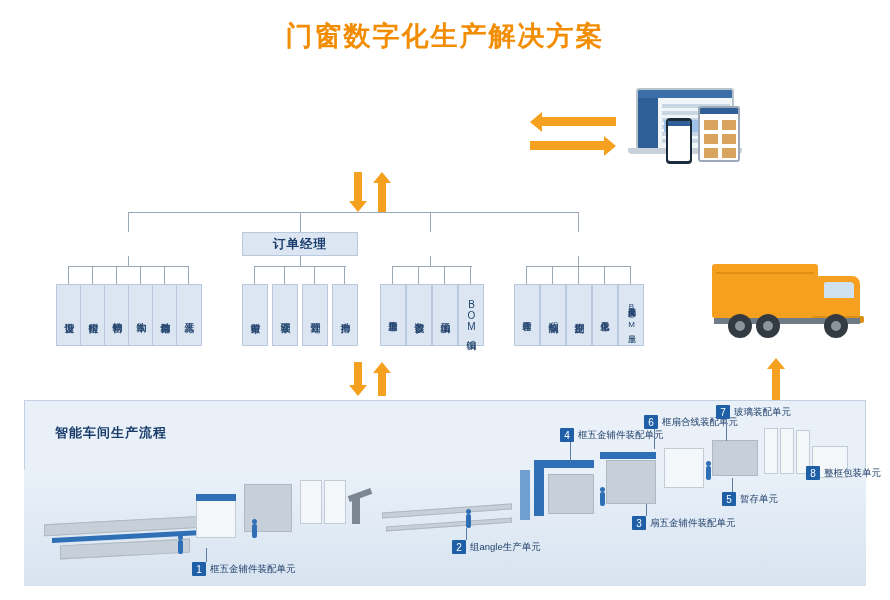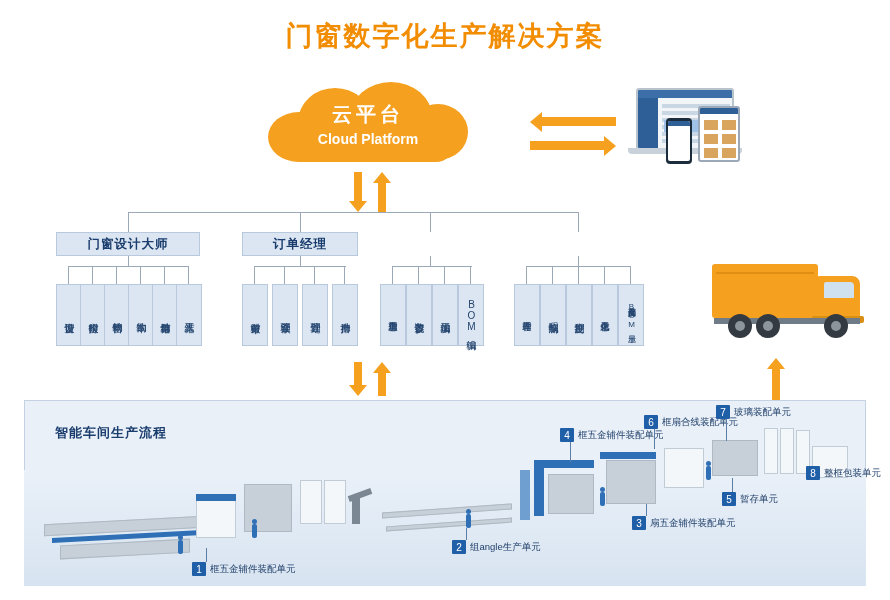--- a/index.html
+++ b/index.html
@@ -153,31 +153,20 @@
   .callout .lbl{font-size:9.5px;color:#22416b;white-space:nowrap;}
   .leader{position:absolute;background:#5a7ea8;width:1px;}
 </style>
 </head>
 <body>
 
 <div id="stage">
 
   <div class="title">门窗数字化生产解决方案</div>
 
-  <div class="cloud">
-    <div class="blob b1"></div>
-    <div class="blob b2"></div>
-    <div class="blob b3"></div>
-    <div class="blob b4"></div>
-    <div class="blob b5"></div>
-    <div class="cloud-text">
-      <div class="cloud-cn">云平台</div>
-      <div class="cloud-en">Cloud Platform</div>
-    </div>
-  </div>
 
   <div class="arrow-h arrow-left" style="left:530px;top:112px;width:86px;height:20px;">
     <div class="head" style="left:0px;top:0px;"></div>
     <div class="shaft" style="left:11px;top:5px;width:75px;"></div>
   </div>
   <div class="arrow-h arrow-right" style="left:530px;top:136px;width:86px;height:20px;">
     <div class="shaft" style="left:0px;top:5px;width:75px;"></div>
     <div class="head" style="left:74px;top:0px;"></div>
   </div>
 
@@ -222,21 +211,20 @@
     <div class="head" style="left:1px;top:0px;"></div>
     <div class="shaft" style="left:6px;top:10px;height:30px;"></div>
   </div>
 
   <div class="line" style="left:128px;top:212px;width:450px;height:1px;"></div>
   <div class="line" style="left:128px;top:212px;width:1px;height:20px;"></div>
   <div class="line" style="left:300px;top:212px;width:1px;height:20px;"></div>
   <div class="line" style="left:430px;top:212px;width:1px;height:20px;"></div>
   <div class="line" style="left:578px;top:212px;width:1px;height:20px;"></div>
 
-  <div class="mod-head" style="left:56px;top:232px;width:144px;">门窗设计大师</div>
   <div class="line" style="left:128px;top:256px;width:1px;height:10px;"></div>
   <div class="line" style="left:68px;top:266px;width:120px;height:1px;"></div>
   <div class="line" style="left:68px;top:266px;width:1px;height:18px;"></div>
   <div class="line" style="left:92px;top:266px;width:1px;height:18px;"></div>
   <div class="line" style="left:116px;top:266px;width:1px;height:18px;"></div>
   <div class="line" style="left:140px;top:266px;width:1px;height:18px;"></div>
   <div class="line" style="left:164px;top:266px;width:1px;height:18px;"></div>
   <div class="line" style="left:188px;top:266px;width:1px;height:18px;"></div>
   <div class="leaf" style="left:56px;top:284px;">
       <span>设计窗型</span>

